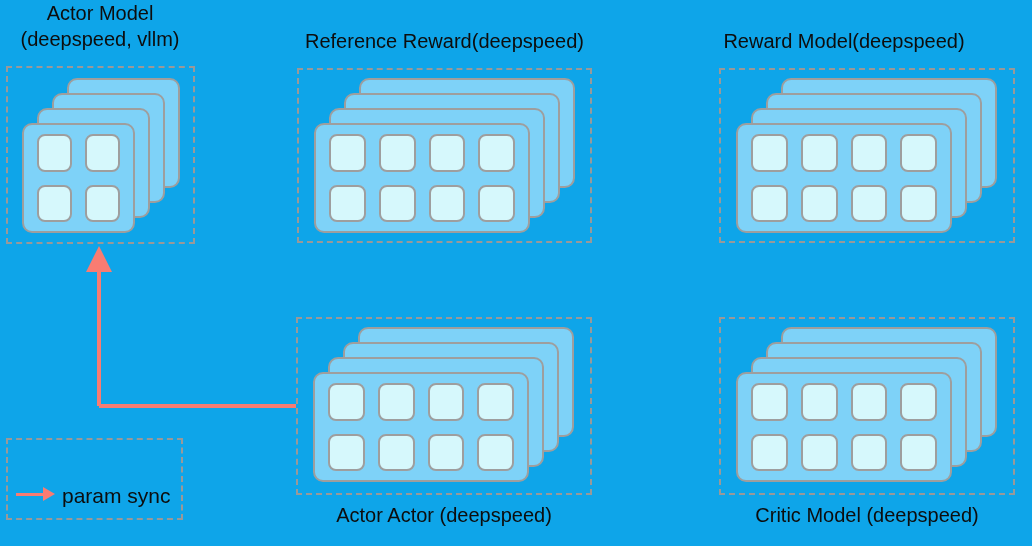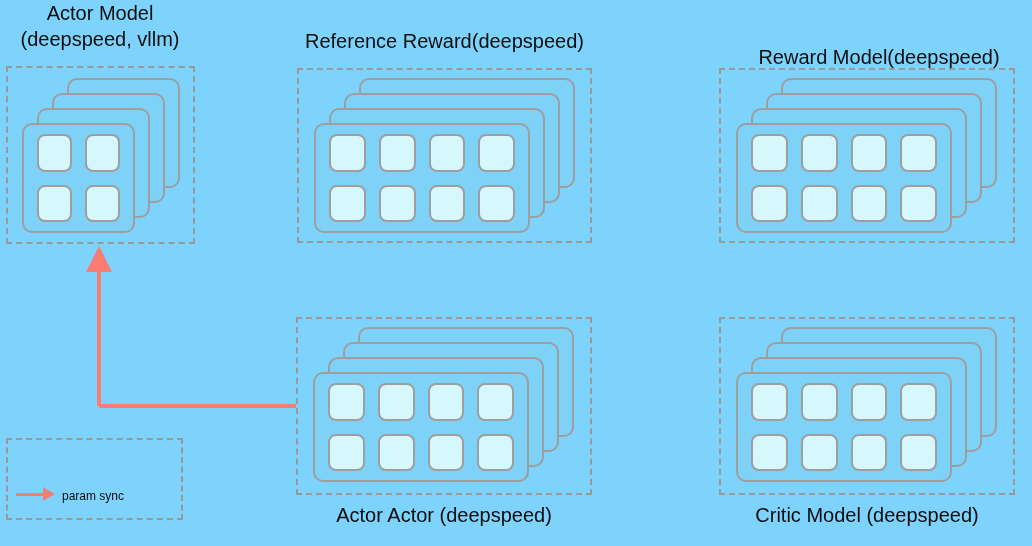--- a/index.html
+++ b/index.html
@@ -8,21 +8,21 @@
     --line-gray: #9E9E9E;
     --dash-gray: #999999;
     --arrow-red: #F97C72;
     --text: #0d0d0d;
   }
   html, body { margin: 0; padding: 0; background: #ffffff; }
   .canvas {
     position: relative;
     width: 1032px;
     height: 546px;
-    background: #7dd3fc;
+    background: #0ea5e9;
     font-family: "Liberation Sans", sans-serif;
     color: var(--text);
     overflow: hidden;
   }
   .title {
     position: absolute;
     font-size: 20px;
     line-height: 26px;
     text-align: center;
     color: var(--text);
@@ -97,35 +97,35 @@
     position: absolute;
     left: 43px; top: 487px;
     width: 0; height: 0;
     border-top: 7px solid transparent;
     border-bottom: 7px solid transparent;
     border-left: 12px solid var(--arrow-red);
   }
   .legend-label {
     position: absolute;
     left: 62px; top: 483px;
-    font-size: 12px;
+    font-size: 21px;
     line-height: 26px;
   }
 </style>
 </head>
 <body>
 
 <div class="canvas">
 
   <div class="title" style="left:0; top:6; width:200px;">
     <div>Actor Model</div>
     <div>(deepspeed, vllm)</div>
   </div>
   <div class="title" style="left:297px; top:28px; width:295px;">Reference Reward(deepspeed)</div>
-  <div class="title" style="left:731px; top:28px; width:296px;margin-top:16px;">Reward Model(deepspeed)</div>
+  <div class="title" style="left:696px; top:28px; width:296px;">Reward Model(deepspeed)</div>
 
   <div class="dashed" style="left:6px; top:66px; width:189px; height:178px;">
     <div class="stack small">
       <div class="card"></div>
       <div class="card"></div>
       <div class="card"></div>
       <div class="card">
         <div class="grid cols2">
           <div class="cell"></div>
           <div class="cell"></div>

